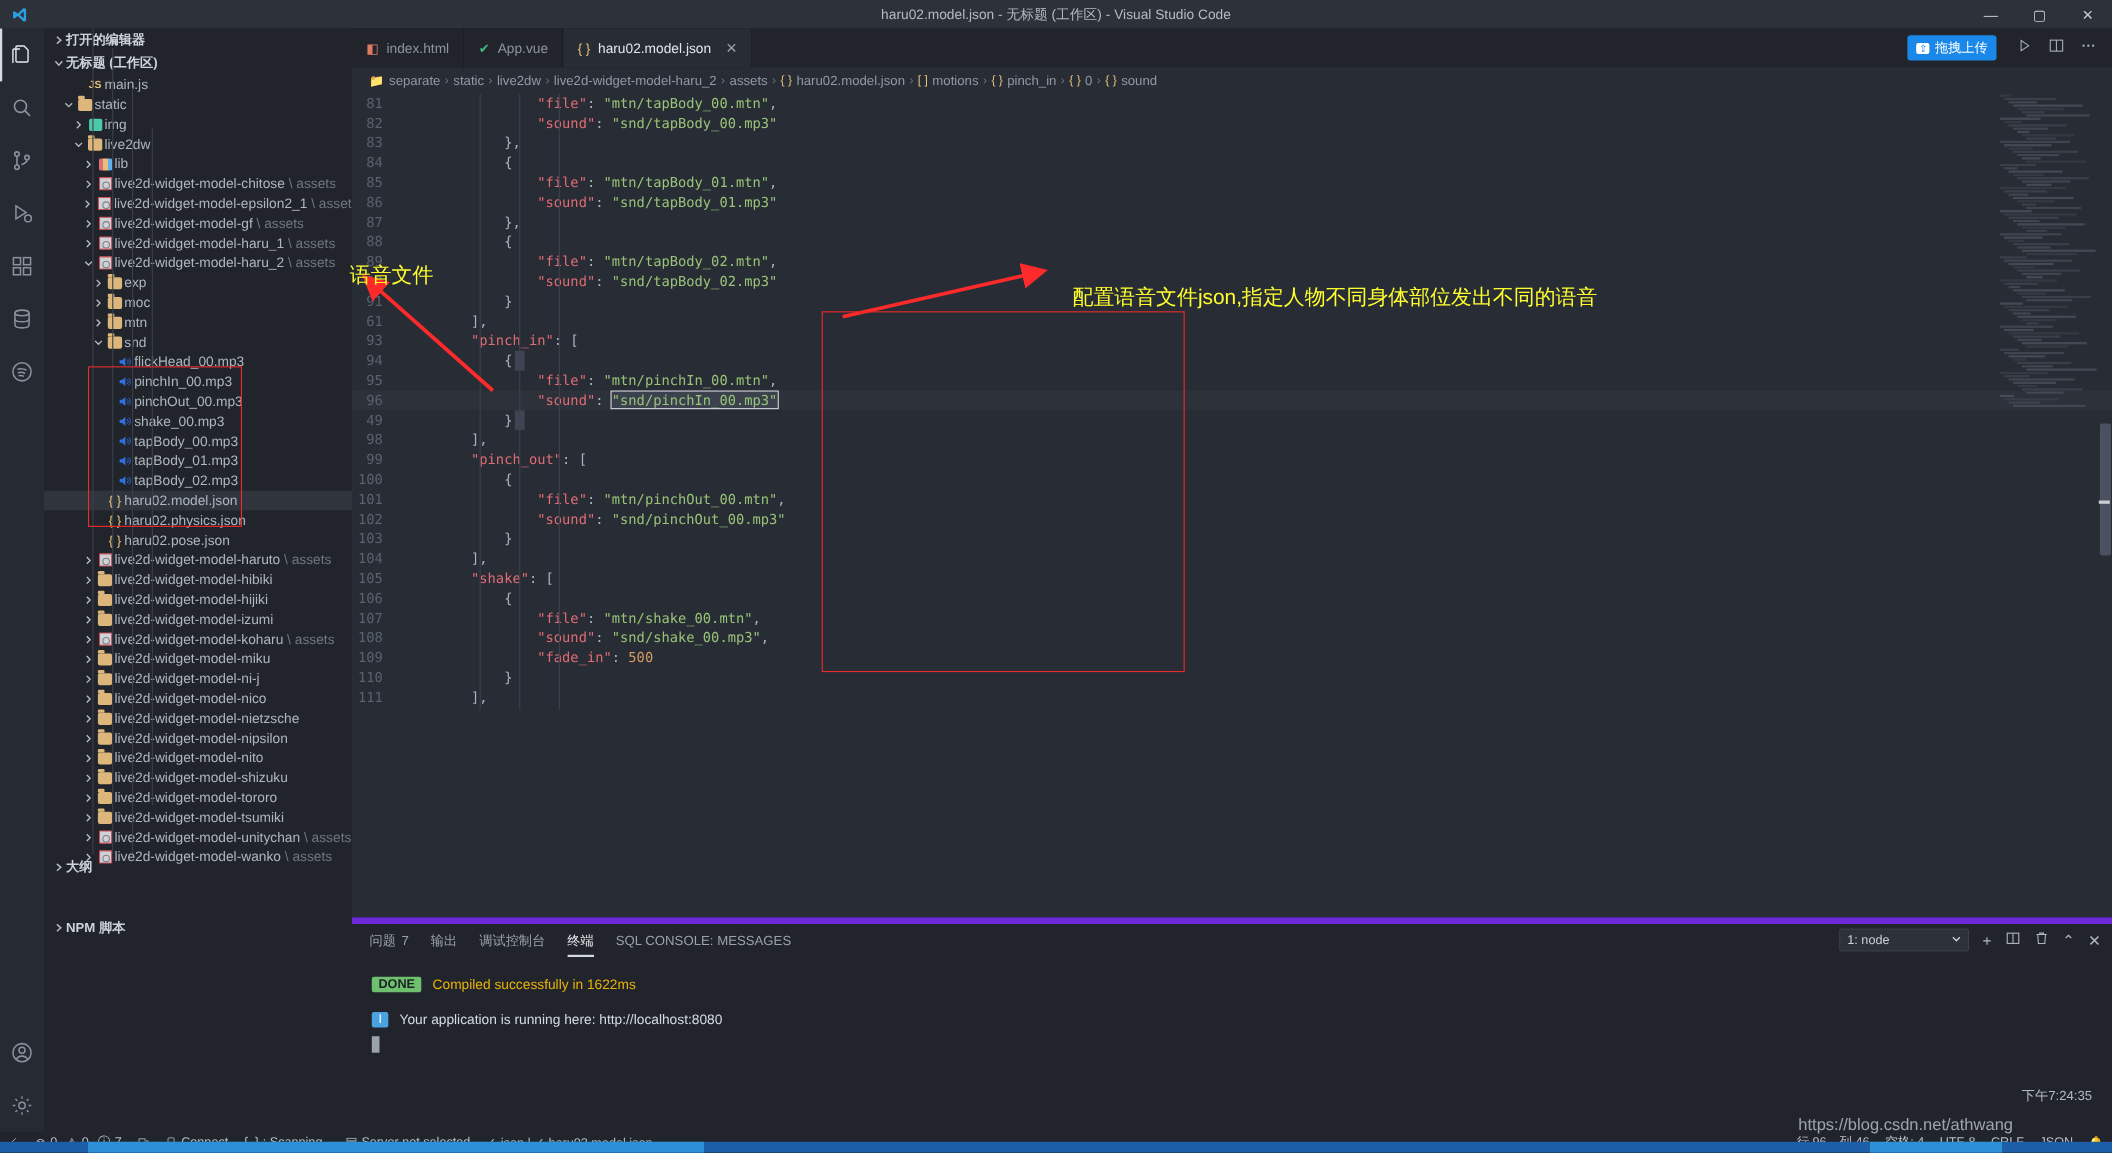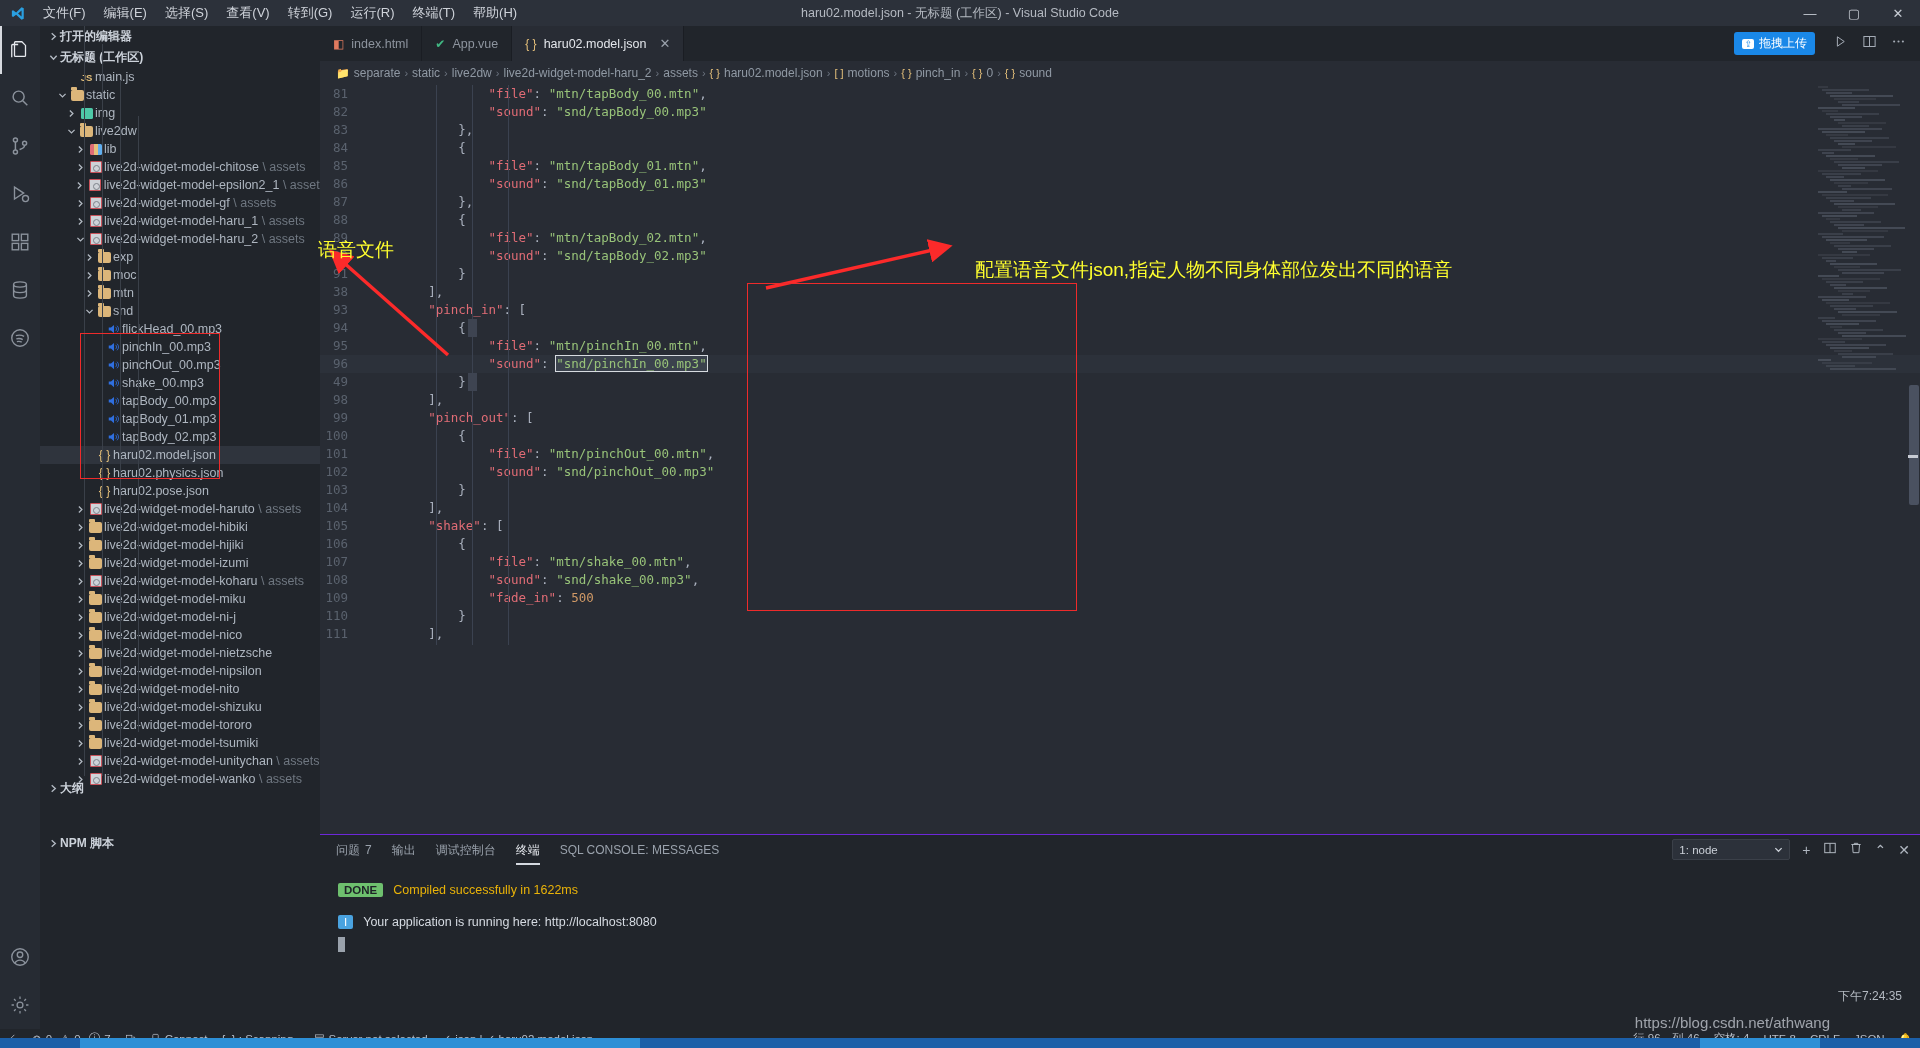--- a/index.html
+++ b/index.html
@@ -160,21 +160,21 @@
   .mm-line { height: 2px; margin: 1px 0 0 4px; background: #6c7482; }
   .scroll-v {
     position: absolute; right: 0; top: 59px; width: 14px; bottom: 195px; background: transparent;
   }
   .scroll-thumb { position: absolute; right: 1px; width: 10px; background: #4a5160; border-radius: 2px; }
   .mm-marker { position: absolute; right: 2px; width: 10px; height: 3px; background: #c8ccd4; }
 
   
   .panel {
     position: absolute; left: 0; right: 0; bottom: 0; height: 195px;
-    background: #21252b; border-top: 1px solid #6d28d9;
+    background: #21252b; border-top: 6px solid #6d28d9;
   }
   .panel-tabs {
     height: 32px; display: flex; align-items: center; gap: 20px;
     padding-left: 16px; font-size: 12px; color: #9aa2ac; position: relative;
   }
   .ptab { position: relative; padding: 6px 0 8px; white-space: nowrap; }
   .ptab.active { color: #e6e9ee; }
   .ptab.active:after {
     content: ''; position: absolute; left: 0; right: 0; bottom: 2px; height: 1.5px; background: #d5d9e0;
   }
@@ -224,30 +224,20 @@
 </head>
 <body>
 
 <div id="app">
 
   <div class="titlebar">
     <div class="vsc-logo">
       <svg viewBox="0 0 24 24">
           <path fill="#2a9fe0" d="M18.5 2 9.8 10.2 5 6.6 3 7.6v8.8l2 1 4.8-3.6 8.7 8.2 3.5-1.6V3.6L18.5 2Zm0 5.2v9.6l-5.6-4.8 5.6-4.8Z"></path>
         </svg>
-    </div>
-    <div class="menu">
-      <div class="menu-item">文件(F)</div>
-      <div class="menu-item">编辑(E)</div>
-      <div class="menu-item">选择(S)</div>
-      <div class="menu-item">查看(V)</div>
-      <div class="menu-item">转到(G)</div>
-      <div class="menu-item">运行(R)</div>
-      <div class="menu-item">终端(T)</div>
-      <div class="menu-item">帮助(H)</div>
     </div>
     <div class="title-center">haru02.model.json - 无标题 (工作区) - Visual Studio Code</div>
     <div class="win-ctrls">
       <div class="win-btn">—</div>
       <div class="win-btn">▢</div>
       <div class="win-btn close">✕</div>
     </div>
   </div>
 
   <div class="activitybar">
@@ -861,21 +851,21 @@
           <div class="code-line"><span class="ln">82</span><span class="code-txt"><span class="k">                "sound"</span><span class="p">: </span><span class="s">"snd/tapBody_00.mp3"</span></span></div>
           <div class="code-line"><span class="ln">83</span><span class="code-txt"><span class="p">            },</span></span></div>
           <div class="code-line"><span class="ln">84</span><span class="code-txt"><span class="p">            {</span></span></div>
           <div class="code-line"><span class="ln">85</span><span class="code-txt"><span class="k">                "file"</span><span class="p">: </span><span class="s">"mtn/tapBody_01.mtn"</span><span class="p">,</span></span></div>
           <div class="code-line"><span class="ln">86</span><span class="code-txt"><span class="k">                "sound"</span><span class="p">: </span><span class="s">"snd/tapBody_01.mp3"</span></span></div>
           <div class="code-line"><span class="ln">87</span><span class="code-txt"><span class="p">            },</span></span></div>
           <div class="code-line"><span class="ln">88</span><span class="code-txt"><span class="p">            {</span></span></div>
           <div class="code-line"><span class="ln">89</span><span class="code-txt"><span class="k">                "file"</span><span class="p">: </span><span class="s">"mtn/tapBody_02.mtn"</span><span class="p">,</span></span></div>
           <div class="code-line"><span class="ln">90</span><span class="code-txt"><span class="k">                "sound"</span><span class="p">: </span><span class="s">"snd/tapBody_02.mp3"</span></span></div>
           <div class="code-line"><span class="ln">91</span><span class="code-txt"><span class="p">            }</span></span></div>
-          <div class="code-line"><span class="ln">38</span><span class="code-txt"><span class="p">        ],</span></span></div>
+          <div class="code-line"><span class="ln">61</span><span class="code-txt"><span class="p">        ],</span></span></div>
           <div class="code-line"><span class="ln">93</span><span class="code-txt"><span class="k">        "pinch_in"</span><span class="p">: [</span></span></div>
           <div class="code-line"><span class="ln">94</span><span class="code-txt"><span class="p">            {</span></span></div>
           <div class="code-line"><span class="ln">95</span><span class="code-txt"><span class="k">                "file"</span><span class="p">: </span><span class="s">"mtn/pinchIn_00.mtn"</span><span class="p">,</span></span></div>
           <div class="code-line hl"><span class="ln">96</span><span class="code-txt"><span class="k">                "sound"</span><span class="p">: </span><span class="s sel-box">"snd/pinchIn_00.mp3"</span></span></div>
           <div class="code-line"><span class="ln">49</span><span class="code-txt"><span class="p">            }</span></span></div>
           <div class="code-line"><span class="ln">98</span><span class="code-txt"><span class="p">        ],</span></span></div>
           <div class="code-line"><span class="ln">99</span><span class="code-txt"><span class="k">        "pinch_out"</span><span class="p">: [</span></span></div>
           <div class="code-line"><span class="ln">100</span><span class="code-txt"><span class="p">            {</span></span></div>
           <div class="code-line"><span class="ln">101</span><span class="code-txt"><span class="k">                "file"</span><span class="p">: </span><span class="s">"mtn/pinchOut_00.mtn"</span><span class="p">,</span></span></div>
           <div class="code-line"><span class="ln">102</span><span class="code-txt"><span class="k">                "sound"</span><span class="p">: </span><span class="s">"snd/pinchOut_00.mp3"</span></span></div>

